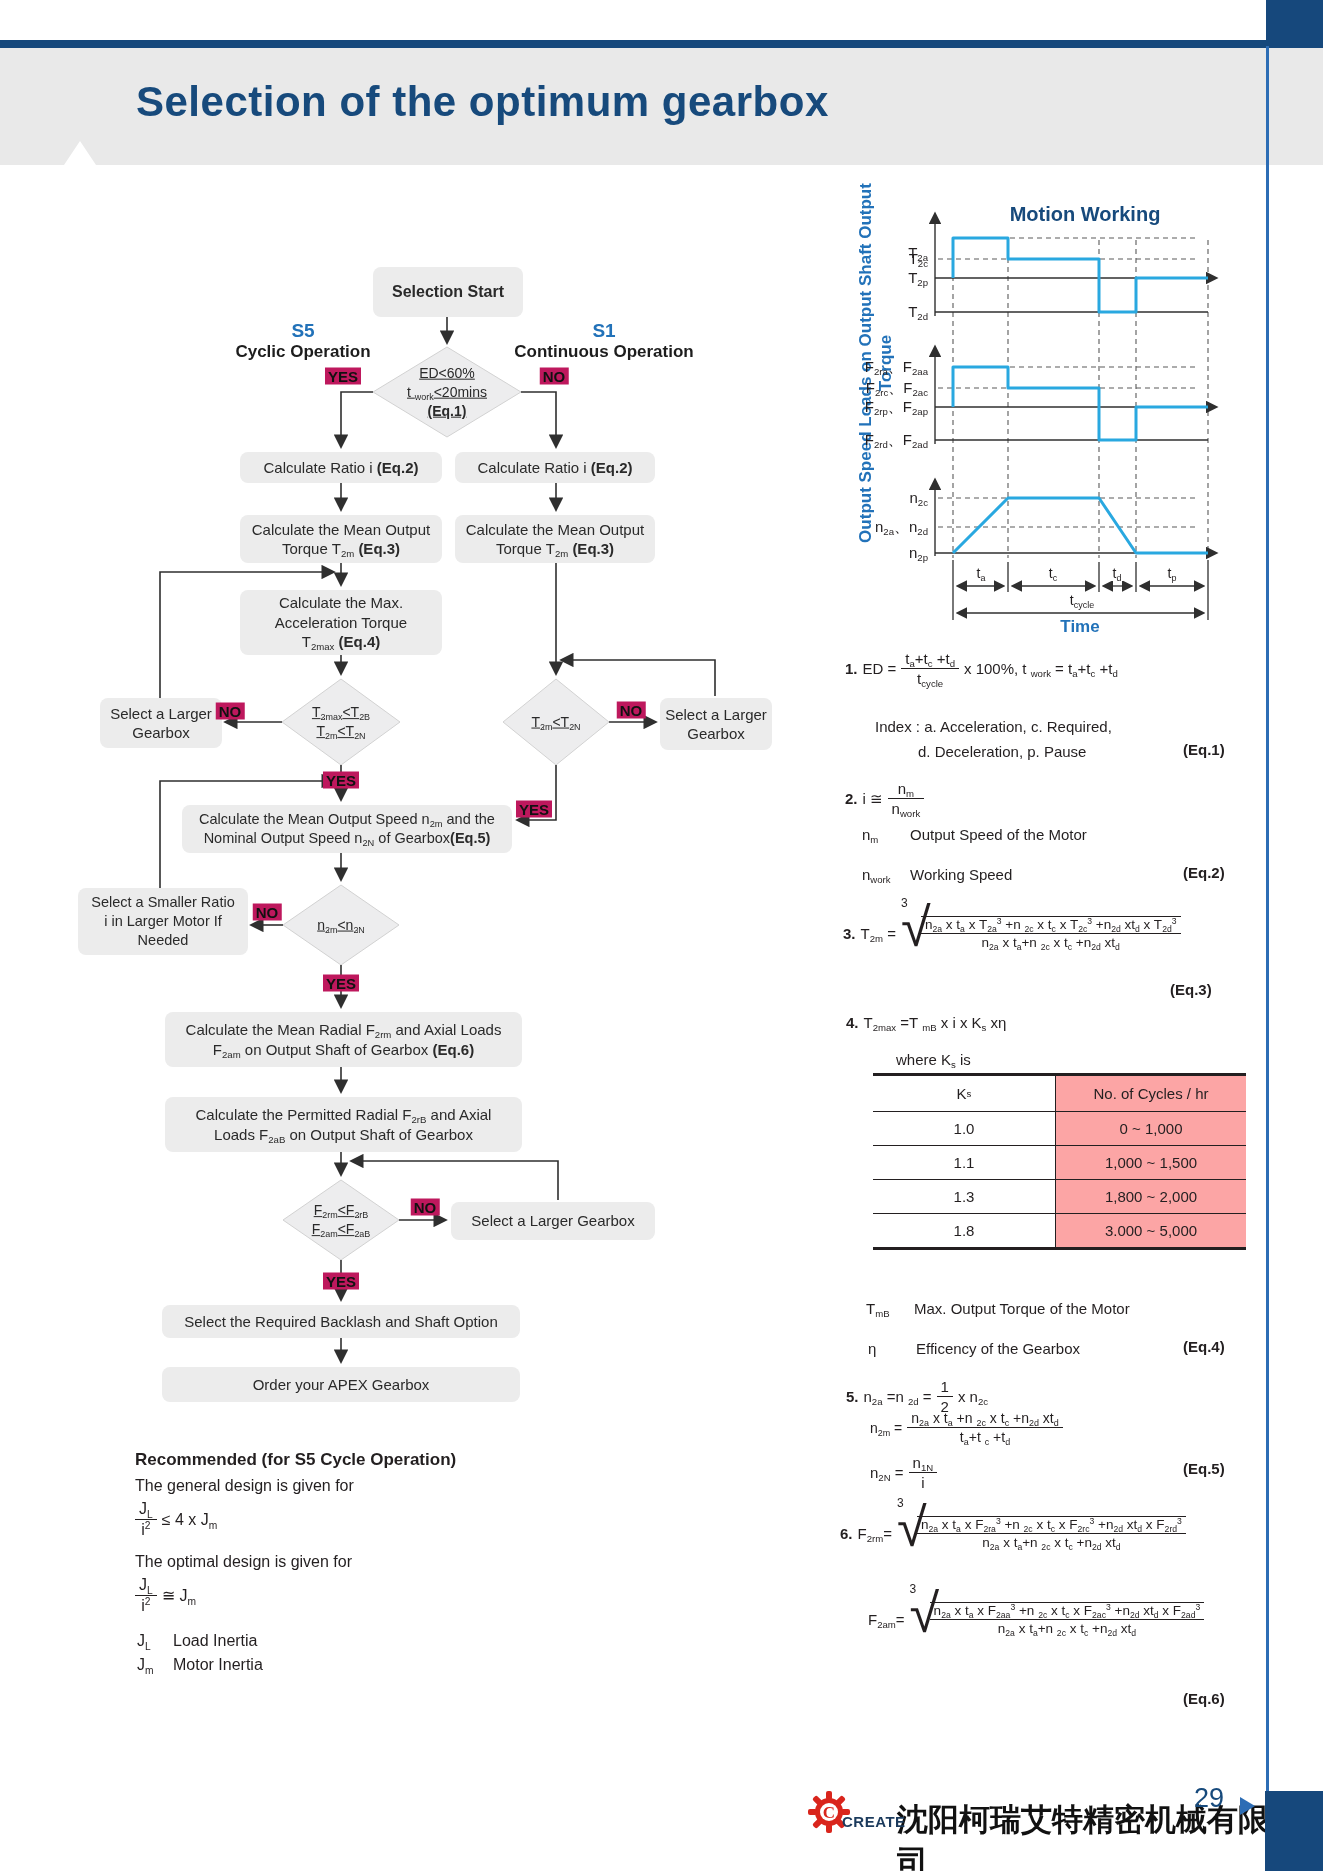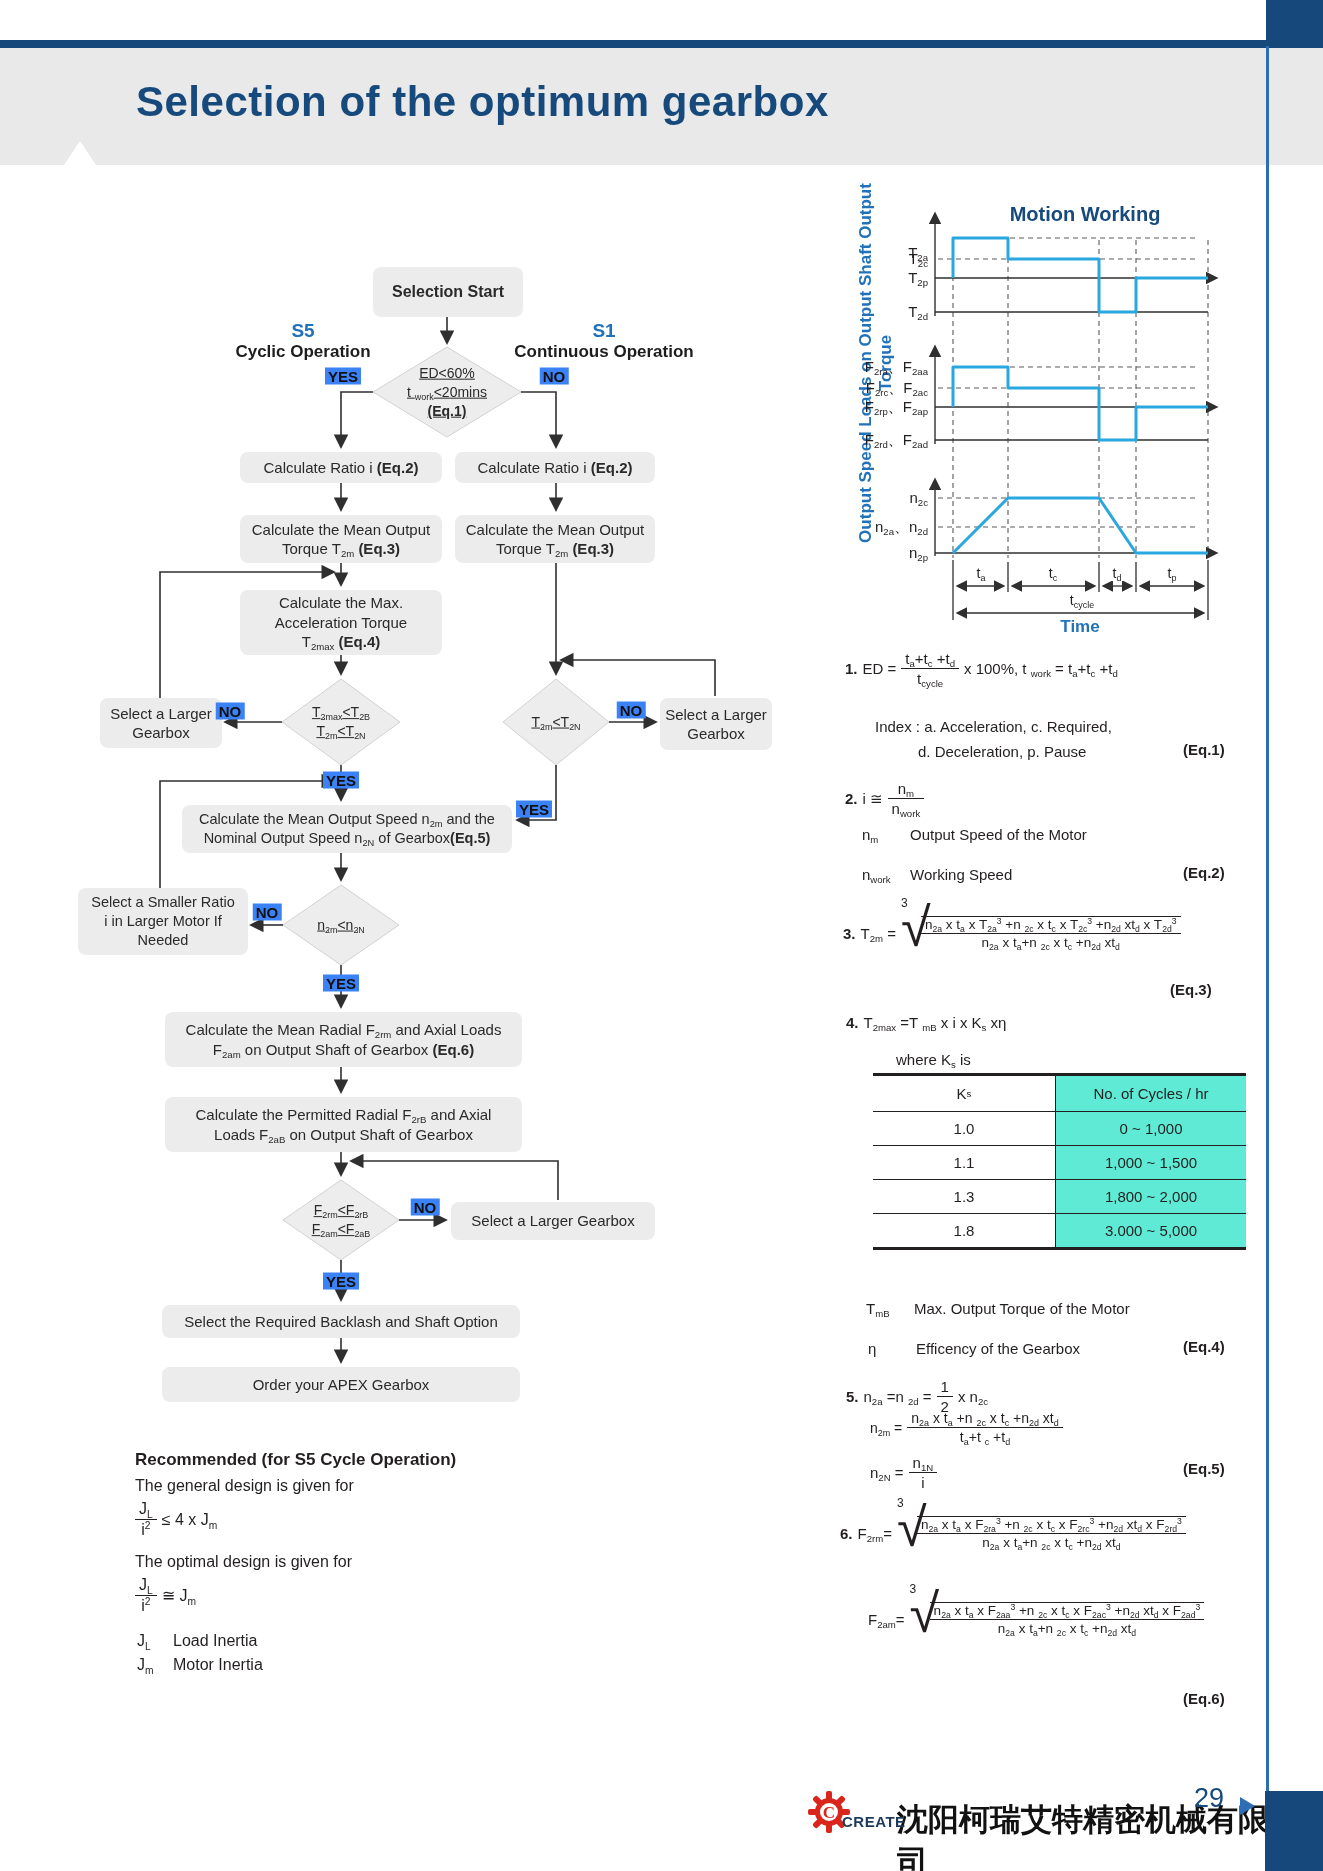--- a/index.html
+++ b/index.html
@@ -12,21 +12,21 @@
   .title-band { position:absolute; left:0; top:48px; width:1323px; height:117px; background:#e9e9e9; }
   .page-title { position:absolute; left:136px; top:30px; margin:0; font-size:42px; font-weight:bold;
                 color:#174a7c; letter-spacing:.5px; }
   .notch { position:absolute; left:64px; top:93px; width:0; height:0;
            border-left:16px solid transparent; border-right:16px solid transparent; border-bottom:24px solid #fff; }
   
   .fc-box { position:absolute; background:#ececec; border-radius:8px; display:flex; flex-direction:column;
             align-items:center; justify-content:center; font-size:15px; color:#2a2a2a; text-align:center;
             line-height:1.3; z-index:2; }
   .fc-label { position:absolute; transform:translate(-50%,-50%); font-weight:bold; font-size:15px;
-              color:#111; z-index:3; background:#3b82f6; padding:0 3px; }
+              color:#111; z-index:3; background:#be185d; padding:0 3px; }
   .d-text { position:absolute; transform:translate(-50%,-50%); text-align:center; font-size:14px;
             color:#2a2a2a; line-height:1.35; z-index:3;text-decoration:underline; }
   .branch-label { position:absolute; text-align:center; z-index:2; }
   .bl-top { color:#2272b9; font-weight:bold; font-size:19px; }
   .bl-sub { font-weight:bold; font-size:17px; color:#1d1d1d; }
   .overlay { position:absolute; left:0; top:0; z-index:1; pointer-events:none; }
   
   .lvl { position:absolute; left:700px; width:228px; text-align:right; font-size:15px; color:#231f20; z-index:2; }
   .mp-title { position:absolute; left:1000px; top:203px; width:170px; text-align:center; font-weight:bold;
               font-size:20px; color:#174a7c; z-index:2; }
@@ -50,21 +50,21 @@
   .defsym { width:48px; }
   .defsym.narrow { width:36px; }
   sub { font-size:.64em; vertical-align:-.35em; line-height:0; }
   sup { font-size:.64em; vertical-align:.55em; line-height:0; }
   
   .ks-table { position:absolute; left:873px; top:1073px; width:373px; border-top:3px solid #231f20;
               border-bottom:3px solid #231f20; font-size:15px; z-index:2; }
   .kt-row { display:flex; border-bottom:1.6px solid #231f20; height:33px; }
   .kt-row:last-child { border-bottom:none; }
   .kt-c1 { width:182px; display:flex; align-items:center; justify-content:center; }
-  .kt-c2 { flex:1; background:#5eead4; border-left:1.6px solid #231f20; display:flex; align-items:center; justify-content:center; }
+  .kt-c2 { flex:1; background:#fca5a5; border-left:1.6px solid #231f20; display:flex; align-items:center; justify-content:center; }
   
   .rec-title { position:absolute; font-weight:bold; font-size:17px; z-index:2; }
   .rec-line { position:absolute; font-size:16px; z-index:2; }
   
   .create-text { position:absolute; font-weight:bold; font-size:15px; color:#1b3a5c; letter-spacing:.5px; z-index:3; }
   .company { position:absolute; font-weight:bold; font-size:31px; color:#111; z-index:2; }
   .pageno { position:absolute; font-weight:normal; font-size:27px; color:#174a7c; z-index:2; }
   .page-arrow { position:absolute; width:0; height:0; border-left:15px solid #2d6db5;
                 border-top:9px solid transparent; border-bottom:9px solid transparent; z-index:2; }
   .corner-br { position:absolute; left:1265px; top:1791px; width:58px; height:80px; background:#16487c; z-index:2; }

